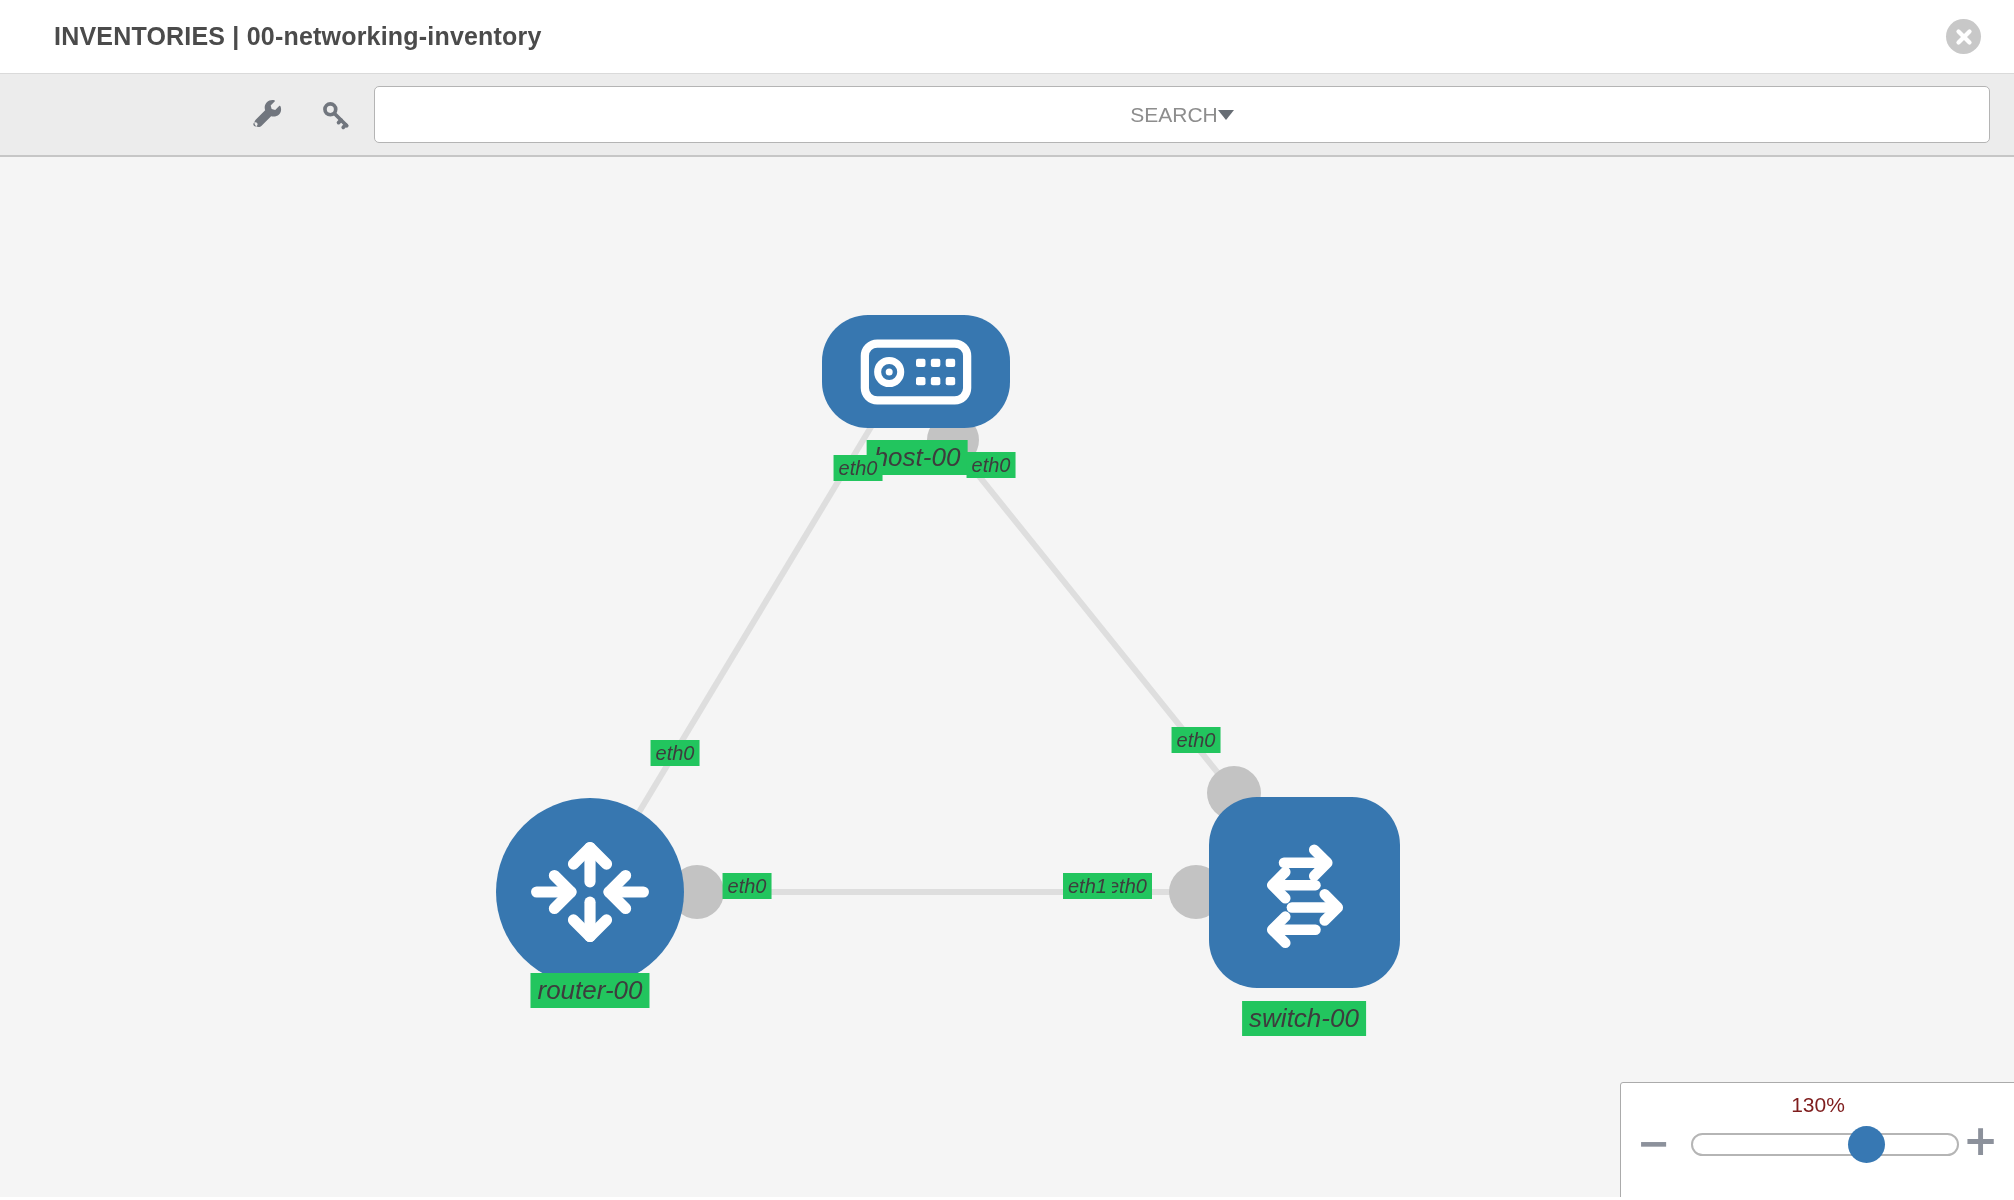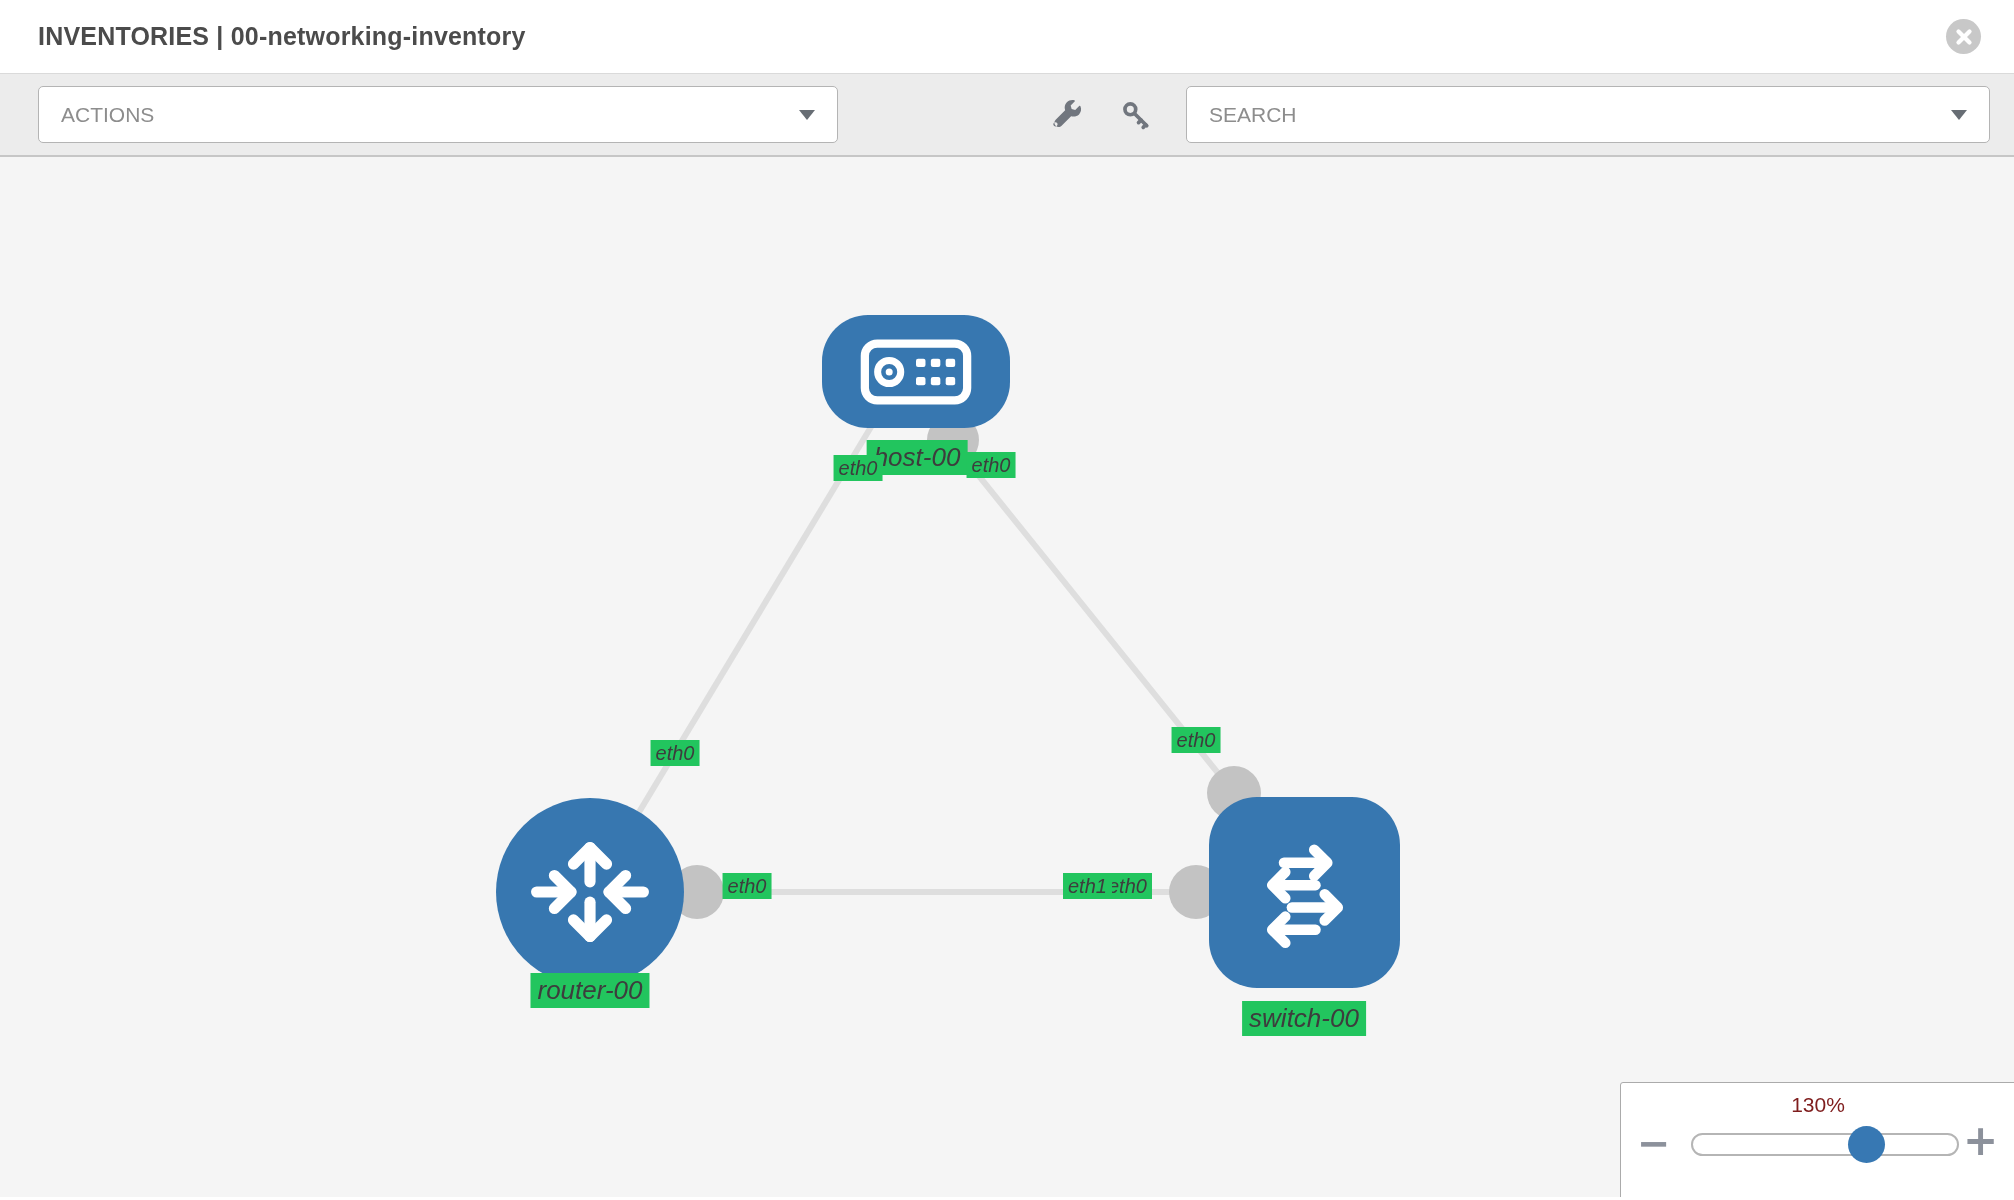--- a/index.html
+++ b/index.html
@@ -6,21 +6,21 @@
   html, body {
     width: 2014px; height: 1200px; overflow: hidden;
     font-family: "Liberation Sans", sans-serif;
     background: #ffffff;
   }
 
   
   .header {
     height: 74px; background: #ffffff;
     display: flex; align-items: center;
-    padding: 0 33px 0 38px;
+    padding: 0 33px 0 54px;
     border-bottom: 1px solid #dadada;
   }
   .page-title {
     font-size: 25px; font-weight: 700; color: #4b4b4b; letter-spacing: 0.2px;
   }
   .close-btn {
     margin-left: auto; width: 35px; height: 35px; border-radius: 50%;
     background: #c8c8c8; border: none; cursor: pointer;
     display: flex; align-items: center; justify-content: center;
   }
@@ -38,21 +38,21 @@
     display: flex; align-items: center; justify-content: space-between;
     padding: 0 22px; cursor: pointer;
   }
   .dropdown .ph { font-size: 21px; color: #8d8d8d; }
   .caret {
     width: 0; height: 0;
     border-left: 8px solid transparent; border-right: 8px solid transparent;
     border-top: 10px solid #676d74;
   }
   .dd-actions { width: 800px; }
-  .dd-search  { margin-left: 32px; flex: 1; }
+  .dd-search  { margin-left: 20px; flex: 1; justify-content: center; }
   .tool-icon-btn {
     background: none; border: none; cursor: pointer;
     width: 36px; height: 36px; display: flex; align-items: center; justify-content: center;
   }
   .btn-wrench { margin-left: 210px; }
   .btn-key { margin-left: 34px; }
 
   
   .canvas {
     position: relative; width: 2014px; height: 1040px;
@@ -108,24 +108,20 @@
   <span class="page-title">INVENTORIES | 00-networking-inventory</span>
   <button class="close-btn">
     <svg width="20" height="20" viewBox="0 0 20 20">
       <line x1="4.5" y1="4.5" x2="15.5" y2="15.5" stroke="#ffffff" stroke-width="4.2" stroke-linecap="round"></line>
       <line x1="15.5" y1="4.5" x2="4.5" y2="15.5" stroke="#ffffff" stroke-width="4.2" stroke-linecap="round"></line>
     </svg>
   </button>
 </div>
 
 <div class="toolbar">
-  <div class="dropdown dd-actions">
-    <span class="ph">ACTIONS</span>
-    <span class="caret"></span>
-  </div>
 
   <button class="tool-icon-btn btn-wrench">
     <svg width="34" height="34" viewBox="0 0 24 24">
       <path fill="#71767e" d="M22.2 5.9c-.1-.4-.6-.5-.9-.2l-2.8 2.8-2.5-.7-.7-2.5 2.8-2.8c.3-.3.2-.8-.2-.9-1.8-.5-3.9 0-5.3 1.4-1.5 1.5-1.9 3.7-1.2 5.6l-6.7 6.7c-1.2 1.2-1.2 3.1 0 4.2 1.2 1.2 3.1 1.2 4.2 0l6.7-6.7c1.9.7 4.1.2 5.6-1.2 1.4-1.5 1.9-3.5 1-5.7zM5.6 19.6c-.6.6-1.5.6-2.1 0-.6-.6-.6-1.5 0-2.1.6-.6 1.5-.6 2.1 0 .6.6.6 1.5 0 2.1z"></path>
     </svg>
   </button>
 
   <button class="tool-icon-btn btn-key">
     <svg width="34" height="34" viewBox="0 0 24 24">
       <g stroke="#71767e" stroke-width="2.6" fill="none" stroke-linecap="round">

